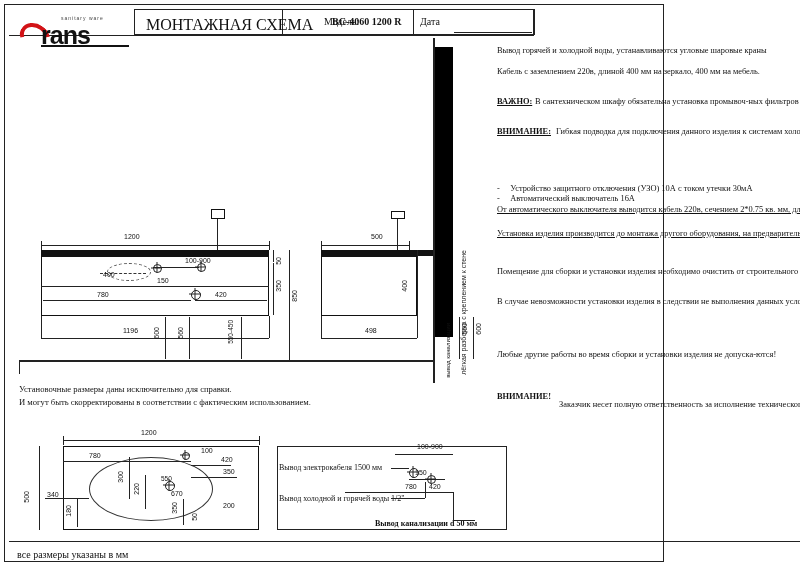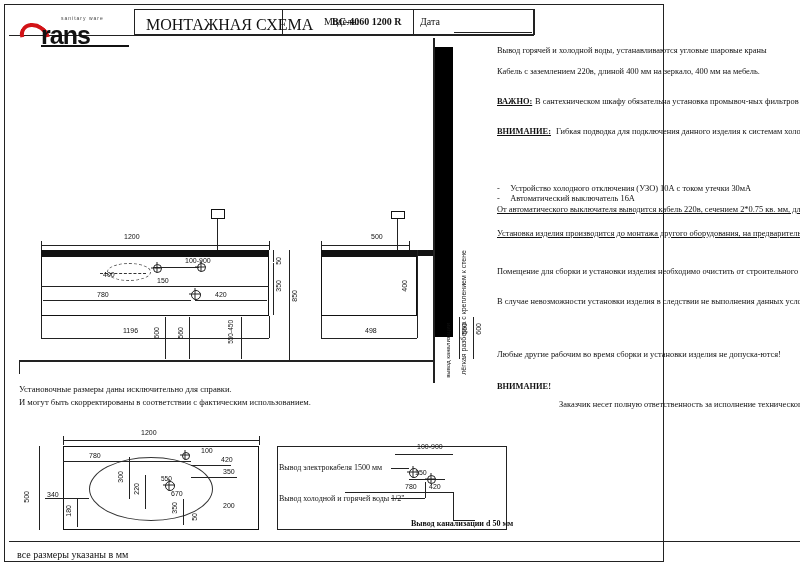--- a/index.html
+++ b/index.html
@@ -56,28 +56,28 @@
   <div class="t" style="left:283px;top:11px;font-size:10px;margin-left:36px;">Модель:</div>
   <div class="t" style="left:327px;top:11px;font-size:10px;font-weight:bold;">BC-4060 1200 R</div>
   <div class="t" style="left:415px;top:11px;font-size:10px;">Дата</div>
 
   <div class="t txt" style="left:492px;top:41px;width:296px;">Вывод горячей и холодной воды, устанавливаются угловые шаровые краны</div>
   <div class="t txt" style="left:492px;top:62px;width:296px;">Кабель с заземлением 220в, длиной 400 мм на зеркало, 400 мм на мебель.</div>
   <div class="t txt u b" style="left:492px;top:92px;">ВАЖНО:</div>
   <div class="t txt" style="left:528px;top:92px;width:260px;"> В сантехническом шкафу обязательна установка промывоч-ных фильтров и редукторов давления с рабочим давлением 2-4 бар.</div>
   <div class="t txt u b" style="left:492px;top:122px;">ВНИМАНИЕ:</div>
   <div class="t txt" style="left:549px;top:122px;width:239px;"> Гибкая подводка для подключения данного изделия к системам холодного и горячего водоснабжения, а так же расходные материалы предоставляются покупателем или оплачиваются им при установке.</div>
-  <div class="t txt" style="left:492px;top:179px;width:296px;">-     Устройство холодного отключения (УЗО) 10А с током утечки 30мА</div>
+  <div class="t txt" style="left:492px;top:179px;width:296px;">-     Устройство защитного отключения (УЗО) 10А с током утечки 30мА</div>
   <div class="t txt" style="left:492px;top:189px;width:296px;">-     Автоматический выключатель 16А</div>
   <div class="t txt u" style="left:492px;top:200px;width:296px;">От автоматического выключателя выводится кабель 220в, сечением 2*0.75 кв. мм, длиной 0.4 м на зеркало и на мебель.</div>
   <div class="t txt u" style="left:492px;top:224px;width:296px;">Установка изделия производится до монтажа другого оборудования, на предварительно подготовленное место. где отделка стен, полов и потолков заверщена.</div>
   <div class="t txt" style="left:492px;top:262px;width:296px;">Помещение для сборки и установки изделия необходимо очистить от строительного мусора и пыли.</div>
   <div class="t txt" style="left:492px;top:292px;width:296px;">В случае невозможности установки изделия в следствии не выполнения данных условий, заказчик оплачивает «холостой» выезд бригады согласно прейскуранту.</div>
-  <div class="t txt" style="left:492px;top:345px;width:296px;">Любые другие рабочим во время сборки и установки изделия не допуска-ются!</div>
-  <div class="t txt b" style="left:492px;top:377px;">ВНИМАНИЕ!</div>
+  <div class="t txt" style="left:492px;top:345px;width:296px;">Любые другие работы во время сборки и установки изделия не допуска-ются!</div>
+  <div class="t txt b" style="left:492px;top:387px;">ВНИМАНИЕ!</div>
   <div class="t txt" style="left:552px;top:395px;width:236px;"> Заказчик несет полную ответственность за исполнение технического задания согласно монтажной схеме, а так же подготовку места для установки изделия</div>
 
   <div class="ln" style="left:428px;top:33px;width:2px;height:345px;"></div>
   <div class="abs" style="left:430px;top:42px;width:18px;height:290px;background:#000;"></div>
   <div class="ln" style="left:14px;top:355px;width:416px;height:2px;"></div>
   <div class="ln" style="left:14px;top:355px;width:1px;height:14px;"></div>
 
   <div class="dim" style="left:119px;top:228px;">1200</div>
   <div class="arrowline" style="left:36px;top:240px;width:228px;"></div>
   <div class="arrowlinev" style="left:36px;top:236px;height:9px;"></div>
@@ -205,21 +205,21 @@
   <div class="dim" style="left:412px;top:438px;">100-900</div>
   <div class="arrowline" style="left:390px;top:449px;width:58px;"></div>
   <div class="dim" style="left:410px;top:464px;">150</div>
   <div class="arrowline" style="left:404px;top:474px;width:36px;"></div>
   <div class="dim" style="left:400px;top:478px;">780</div>
   <div class="dim" style="left:424px;top:478px;">420</div>
   <div class="arrowline" style="left:340px;top:487px;width:108px;"></div>
 
   <div class="t" style="left:274px;top:458px;font-size:8px;">Вывод электрокабеля 1500 мм</div>
   <div class="t" style="left:274px;top:489px;font-size:8px;">Вывод холодной и горячей воды 1/2"</div>
-  <div class="t" style="left:370px;top:514px;font-size:8px;font-weight:bold;margin-left:36px;">Вывод канализации d 50 мм</div>
+  <div class="t" style="left:370px;top:514px;font-size:8px;font-weight:bold;">Вывод канализации d 50 мм</div>
   <div class="arrowline" style="left:386px;top:463px;width:18px;"></div>
   <div class="arrowline" style="left:386px;top:493px;width:34px;"></div>
   <div class="arrowlinev" style="left:420px;top:477px;height:16px;"></div>
   <div class="arrowlinev" style="left:448px;top:487px;height:28px;"></div>
   <div class="arrowline" style="left:448px;top:515px;width:22px;"></div>
 
   <div class="ln" style="left:4px;top:536px;width:792px;height:1px;"></div>
   <div class="t" style="left:12px;top:544px;font-size:10px;">все размеры указаны в мм</div>
 </div>
 

